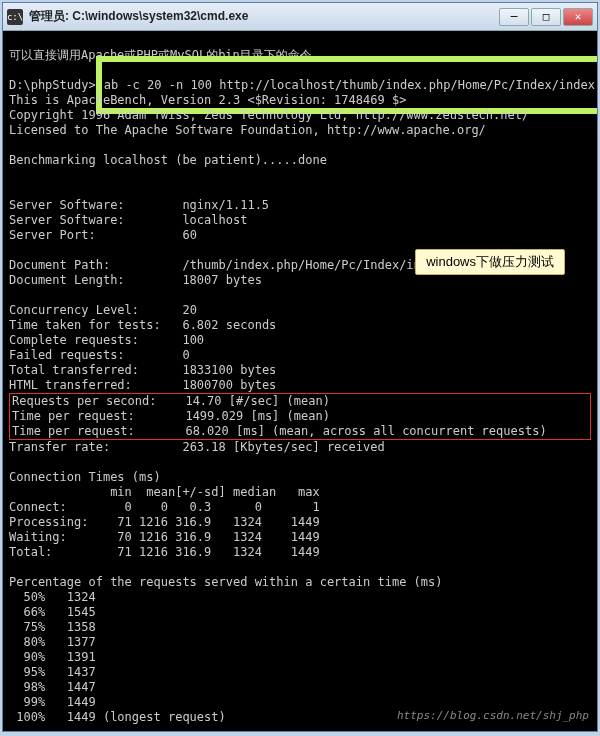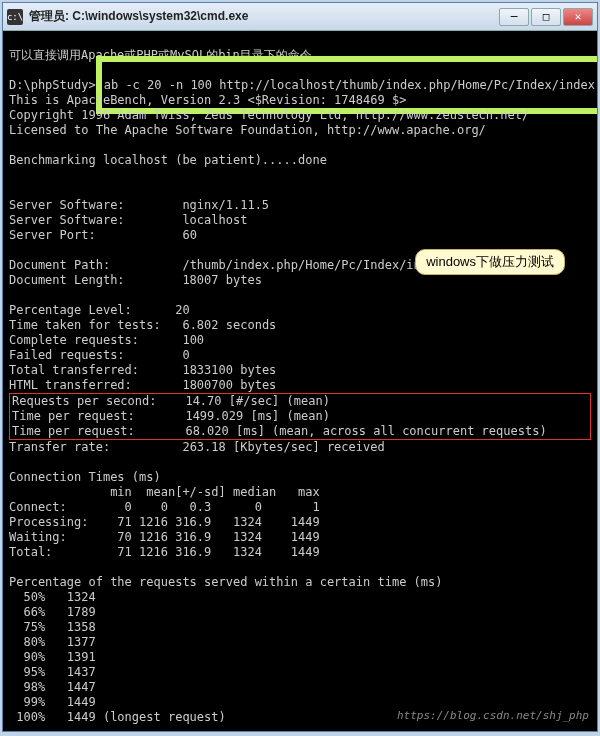--- a/index.html
+++ b/index.html
@@ -8,21 +8,21 @@
     .title-bar { height: 28px; background: linear-gradient(#e6eef7, #c8d8ea); display: flex; align-items: center; padding: 0 4px; border-bottom: 1px solid #8aa; }
     .title-icon { width: 16px; height: 16px; background: #333; border-radius: 2px; margin-right: 6px; display: flex; align-items: center; justify-content: center; color: #fff; font-size: 9px; }
     .title-text { flex: 1; font-size: 12px; color: #222; font-family: "SimSun", sans-serif; font-weight: bold; }
     .win-controls { display: flex; gap: 2px; }
     .win-btn { width: 30px; height: 18px; border: 1px solid #8aa; background: linear-gradient(#f0f4f9, #d4e0ec); display: flex; align-items: center; justify-content: center; font-size: 11px; cursor: pointer; border-radius: 2px; }
     .win-btn.close { background: linear-gradient(#e88, #c44); color: #fff; }
     .terminal { flex: 1; background: #000; color: #ccc; font-size: 12px; line-height: 1.25; padding: 2px 6px; font-family: "Consolas", "SimSun", monospace; position: relative; overflow: hidden; white-space: pre; }
     .cn { color: #ccc; margin-top: 17px; }
     .highlight-cmd { border: 6px solid #bef264; padding: 16px 2px; display: inline; }
     .highlight-block { border: 1px solid #d33; padding: 0 2px; display: block; }
-    .annotation { position: absolute; right: 32px; top: 218px; background: #fffad0; border: 1px solid #c8b060; border-radius: 10px; padding: 4px 10px; color: #000; font-size: 13px; font-family: "SimSun", sans-serif; box-shadow: 0 1px 3px rgba(0,0,0,0.3); }
+    .annotation { position: absolute; right: 32px; top: 218px; background: #fffad0; border: 1px solid #c8b060; border-radius: 2px; padding: 4px 10px; color: #000; font-size: 13px; font-family: "SimSun", sans-serif; box-shadow: 0 1px 3px rgba(0,0,0,0.3); }
     .watermark { position: absolute; right: 8px; bottom: 8px; color: #888; font-size: 11px; font-style: italic; }
   </style>
 </head>
 <body>
 
 <div class="window">
   <div class="title-bar">
     <div class="title-icon">c:\</div>
     <div class="title-text">管理员: C:\windows\system32\cmd.exe</div>
     <div class="win-controls">
@@ -43,40 +43,40 @@
 <span>Benchmarking localhost (be patient).....done</span>
 
 
 <span>Server Software:</span>        <span>nginx/1.11.5</span>
 <span>Server Software:</span>        <span>localhost</span>
 <span>Server Port:</span>            <span>60</span>
 
 <span>Document Path:</span>          <span>/thumb/index.php/Home/Pc/Index/index</span>
 <span>Document Length:</span>        <span>18007 bytes</span>
 
-<span>Percentage Level:</span>      <span>20</span>
+<span>Concurrency Level:</span>      <span>20</span>
 <span>Time taken for tests:</span>   <span>6.802 seconds</span>
 <span>Complete requests:</span>      <span>100</span>
 <span>Failed requests:</span>        <span>0</span>
 <span>Total transferred:</span>      <span>1833100 bytes</span>
 <span>HTML transferred:</span>       <span>1800700 bytes</span>
 <div class="highlight-block"><span>Requests per second:</span>    <span>14.70 [#/sec] (mean)</span>
 <span>Time per request:</span>       <span>1499.029 [ms] (mean)</span>
 <span>Time per request:</span>       <span>68.020 [ms] (mean, across all concurrent requests)</span></div><span>Transfer rate:</span>          <span>263.18 [Kbytes/sec] received</span>
 
 <span>Connection Times (ms)</span>
 <span>              min  mean[+/-sd] median   max</span>
 <span>Connect:        0    0   0.3      0       1</span>
 <span>Processing:    71 1216 316.9   1324    1449</span>
 <span>Waiting:       70 1216 316.9   1324    1449</span>
 <span>Total:         71 1216 316.9   1324    1449</span>
 
 <span>Percentage of the requests served within a certain time (ms)</span>
 <span>  50%   1324</span>
-<span>  66%   1789</span>
+<span>  66%   1545</span>
 <span>  75%   1358</span>
 <span>  80%   1377</span>
 <span>  90%   1391</span>
 <span>  95%   1437</span>
 <span>  98%   1447</span>
 <span>  99%   1449</span>
 <span> 100%   1449 (longest request)</span>
 
 
     <div class="annotation">windows下做压力测试</div>

